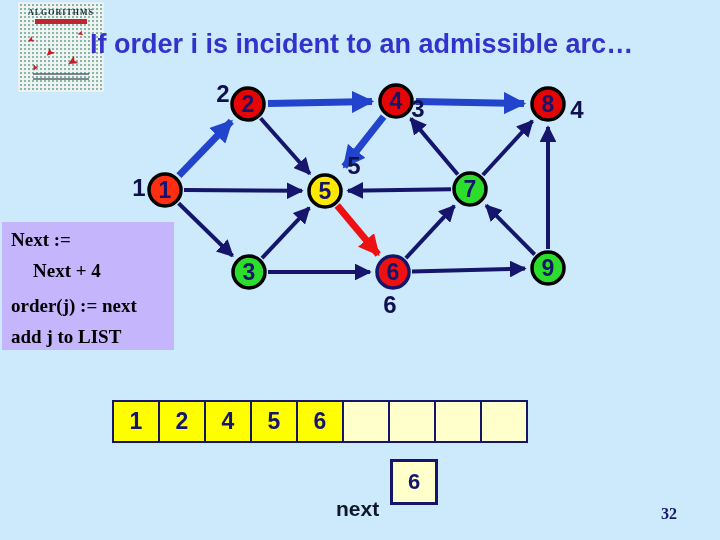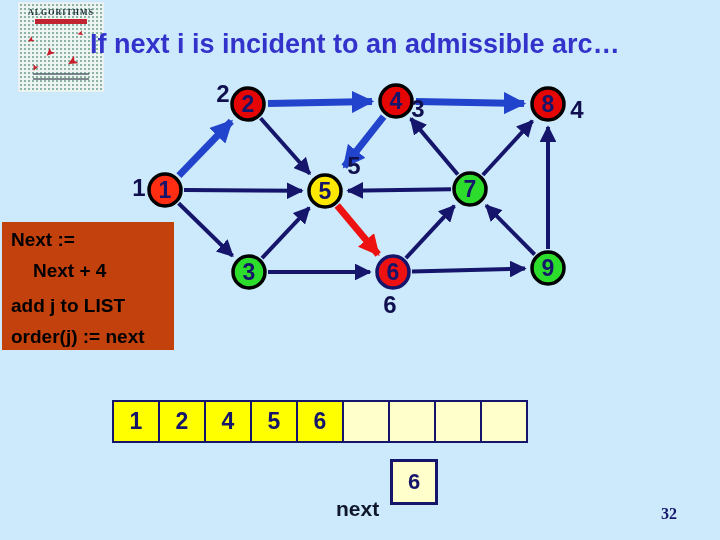--- a/index.html
+++ b/index.html
@@ -86,21 +86,21 @@
       <span class="dart" style="left:48px; top:52px; font-size:14px; transform:rotate(150deg);">➤</span>
       <span class="dart" style="left:12px; top:60px; font-size:9px; transform:rotate(115deg);">➤</span>
       <span class="dart" style="left:58px; top:26px; font-size:8px; transform:rotate(165deg);">➤</span>
       <div class="logo-authors">
         <div></div>
           <div></div>
       </div>
     </div>
   </div>
 
-  <h1 class="title" style="color: rgb(51, 51, 204);">If next i is incident to an admissible arc…</h1>
+  <h1 class="title" style="color: rgb(51, 51, 204);">If order i is incident to an admissible arc…</h1>
 
   <svg id="graph-svg" class="graph-svg" width="720" height="540">
     <defs>
       <marker id="m-navy" viewBox="0 0 10 10" refX="9" refY="5" markerWidth="4.2" markerHeight="4.2" orient="auto">
         <path d="M0,0 L10,5 L0,10 z" fill="#15156b"></path>
       </marker>
       <marker id="m-blue" viewBox="0 0 10 10" refX="9" refY="5" markerWidth="3.2" markerHeight="3.2" orient="auto">
         <path d="M0,0 L10,5 L0,10 z" fill="#2244cc"></path>
       </marker>
       <marker id="m-red" viewBox="0 0 10 10" refX="9" refY="5" markerWidth="3" markerHeight="3" orient="auto">
@@ -167,25 +167,25 @@
     <g id="label-layer">
         <text x="139" y="196" text-anchor="middle" fill="#10104f" font-size="24" font-weight="bold" font-family="&quot;Liberation Sans&quot;, sans-serif">1</text>
         <text x="223" y="102" text-anchor="middle" fill="#10104f" font-size="24" font-weight="bold" font-family="&quot;Liberation Sans&quot;, sans-serif">2</text>
         <text x="418" y="117" text-anchor="middle" fill="#10104f" font-size="24" font-weight="bold" font-family="&quot;Liberation Sans&quot;, sans-serif">3</text>
         <text x="354" y="174" text-anchor="middle" fill="#10104f" font-size="24" font-weight="bold" font-family="&quot;Liberation Sans&quot;, sans-serif">5</text>
         <text x="390" y="313" text-anchor="middle" fill="#10104f" font-size="24" font-weight="bold" font-family="&quot;Liberation Sans&quot;, sans-serif">6</text>
         <text x="577" y="118" text-anchor="middle" fill="#10104f" font-size="24" font-weight="bold" font-family="&quot;Liberation Sans&quot;, sans-serif">4</text>
       </g>
   </svg>
 
-  <div class="codebox" style="background: #c2410c;">
+  <div class="codebox" style="background: #c4b5fd; font-family: Liberation Serif, serif;">
     <div class="line">Next :=</div>
     <div class="line indent">Next + 4</div>
+    <div class="line">order(j) := next</div>
     <div class="line">add j to LIST</div>
-    <div class="line">order(j) := next</div>
   </div>
 
   <div class="list-cells" id="list-cells">
       <div class="list-cell" style="background: rgb(255, 255, 0);">1</div>
       <div class="list-cell" style="background: rgb(255, 255, 0);">2</div>
       <div class="list-cell" style="background: rgb(255, 255, 0);">4</div>
       <div class="list-cell" style="background: rgb(255, 255, 0);">5</div>
       <div class="list-cell" style="background: rgb(255, 255, 0);">6</div>
       <div class="list-cell" style="background: rgb(255, 255, 204);"></div>
       <div class="list-cell" style="background: rgb(255, 255, 204);"></div>

